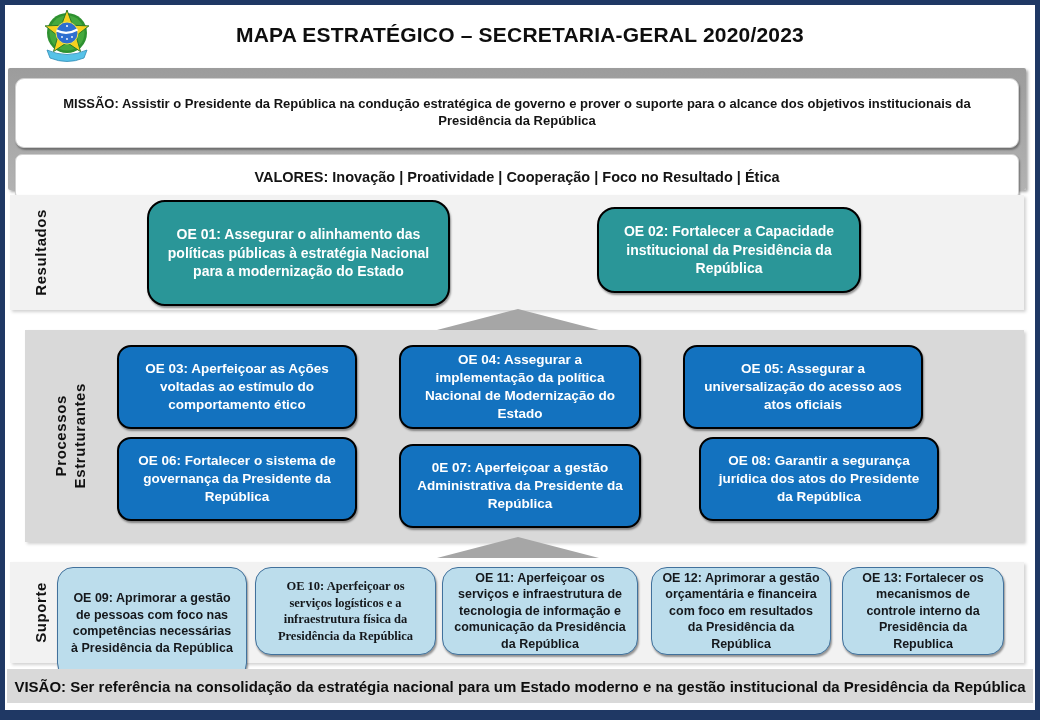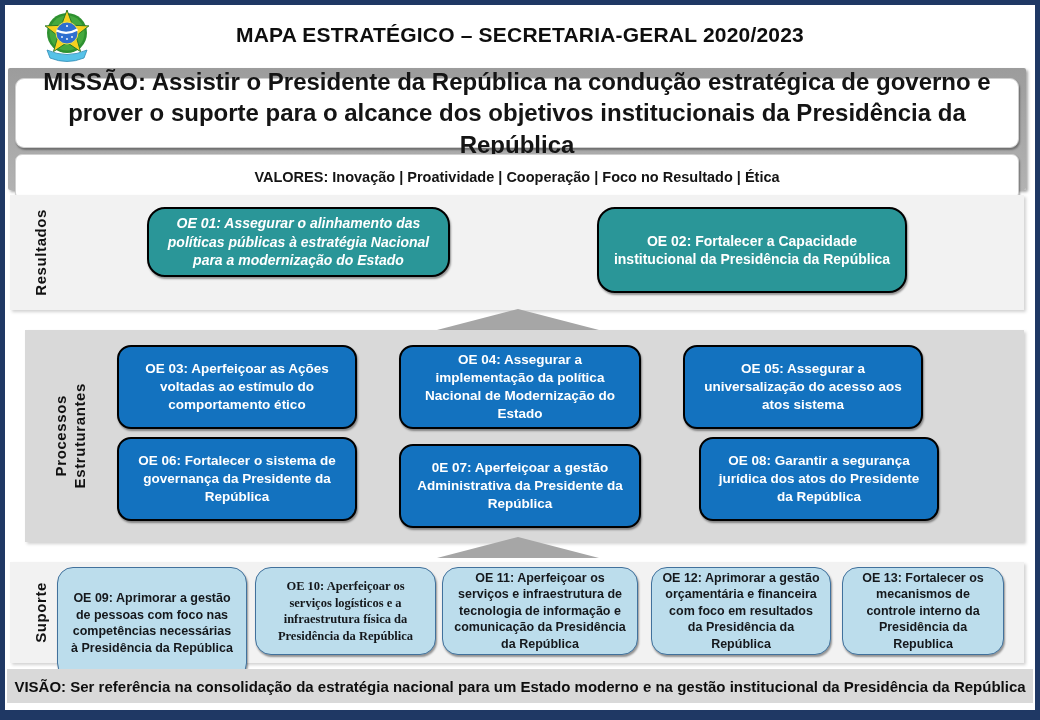--- a/index.html
+++ b/index.html
@@ -19,21 +19,21 @@
   
   .mission-band {
     position:absolute; left:3px; top:63px; width:1018px; height:122px;
     background:linear-gradient(#9c9c9c,#b2b2b2); border-radius:2px;
     box-shadow:2px 2px 3px rgba(0,0,0,.35);
   }
   .mission-box {
     position:absolute; left:7px; top:10px; width:1004px; height:70px; box-sizing:border-box;
     background:#fff; border:1px solid #cfcfcf; border-radius:9px;
     display:flex; align-items:center; justify-content:center; text-align:center;
-    font-size:24px; font-weight:bold; color:#141414; line-height:1.3; padding:0 24px;
+    font-size:13px; font-weight:bold; color:#141414; line-height:1.3; padding:0 24px;
     box-shadow:1px 2px 2px rgba(0,0,0,.35);
   }
   .values-box {
     position:absolute; left:7px; top:86px; width:1004px; height:46px; box-sizing:border-box;
     background:#fff; border:1px solid #cfcfcf; border-radius:7px;
     display:flex; align-items:center; justify-content:center; text-align:center;
     font-size:14.5px; font-weight:bold; color:#141414;
     box-shadow:1px 2px 2px rgba(0,0,0,.35);
   }
   
@@ -54,22 +54,22 @@
   .obox {
     position:absolute; box-sizing:border-box; border-radius:16px;
     display:flex; align-items:center; justify-content:center; text-align:center;
     font-weight:bold; padding:4px 10px; line-height:1.32;
     box-shadow:1px 2px 2px rgba(0,0,0,.4);
   }
   .obox-teal  { background:#2A9698; border:2px solid #000; color:#fff; font-size:14px; border-radius:18px; }
   .obox-blue  { background:#1372BF; border:2px solid #000; color:#fff; font-size:13.5px; border-radius:14px; }
   .obox-light { background:#BCDDEC; border:1.5px solid #41719C; color:#15181c; font-size:12.5px; border-radius:16px; }
   
-  .oe01 { left:137px; top:12px; width:303px; height:70px;font-style:italic; }
-  .oe02 { left:587px; top:12px; width:310px; height:86px; }
+  .oe01 { left:137px; top:5px; width:303px; height:106px; }
+  .oe02 { left:587px; top:12px; width:264px; height:86px; }
   
   .oe03 { left:92px;  top:15px;  width:240px; height:84px; }
   .oe04 { left:374px; top:15px;  width:242px; height:84px; }
   .oe05 { left:658px; top:15px;  width:240px; height:84px; }
   .oe06 { left:92px;  top:107px; width:240px; height:84px; }
   .oe07 { left:374px; top:114px; width:242px; height:84px; }
   .oe08 { left:658px; top:107px; width:240px; height:84px;margin-left:16px; }
   
   .oe09 { left:47px;  top:5px; width:190px; height:112px; }
   .oe10 { left:245px; top:5px; width:181px; height:88px;font-family:Liberation Serif, serif; }
@@ -129,21 +129,21 @@
 
   <div class="arrow-up arrow1"></div>
 
   <div class="band band-processos">
     <div class="vlabel vlabel-proc">
       <span>Processos
 Estruturantes</span>
     </div>
     <div class="obox obox-blue oe03">OE 03: Aperfeiçoar as Ações voltadas ao estímulo do comportamento ético</div>
     <div class="obox obox-blue oe04">OE 04: Assegurar a implementação da política Nacional de Modernização do Estado</div>
-    <div class="obox obox-blue oe05">OE 05: Assegurar a universalização do acesso aos atos sistema</div>
+    <div class="obox obox-blue oe05">OE 05: Assegurar a universalização do acesso aos atos oficiais</div>
     <div class="obox obox-blue oe06">OE 06: Fortalecer o sistema de governança da Presidente da República</div>
     <div class="obox obox-blue oe07">0E 07: Aperfeiçoar a gestão Administrativa da Presidente da República</div>
     <div class="obox obox-blue oe08">OE 08: Garantir a segurança jurídica dos atos do Presidente da República</div>
   </div>
 
   <div class="arrow-up arrow2"></div>
 
   <div class="band band-suporte">
     <div class="vlabel">
       <span>Suporte</span>

